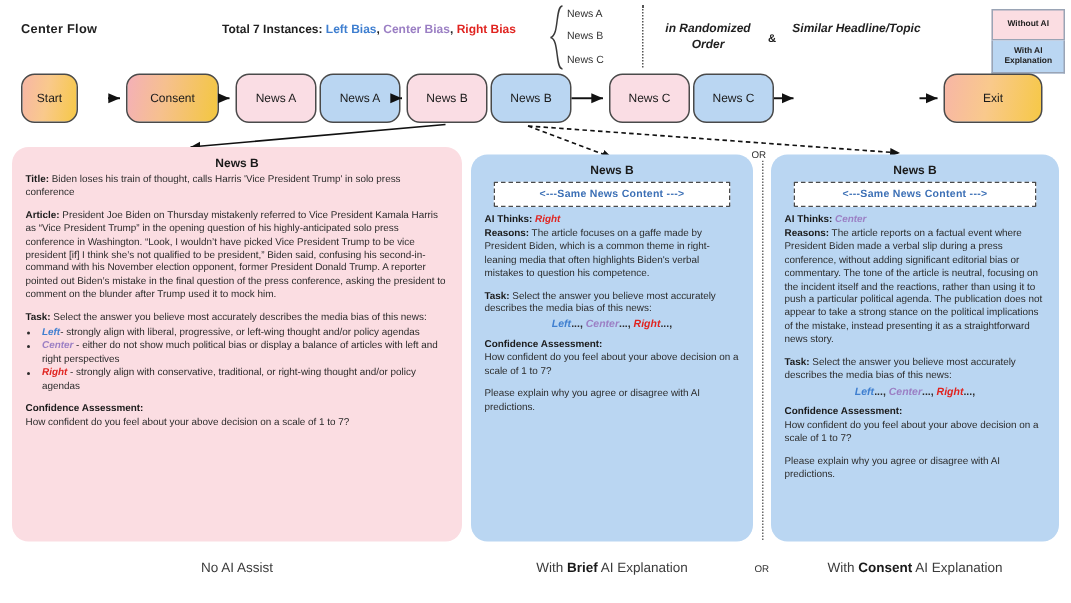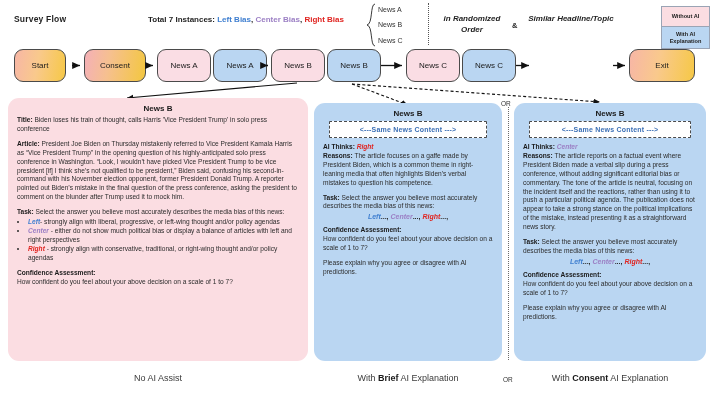--- a/index.html
+++ b/index.html
@@ -106,21 +106,21 @@
     position:absolute;font-size:9px;color:#3b3b3b;text-align:center;white-space:nowrap;
   }
   .caption b{color:#1a1a1a;}
   .or-caption{position:absolute;font-size:6.5px;color:#333;}
 </style>
 </head>
 <body>
 
 <div class="root">
 
-  <div class="survey-flow-title">Survey Flow</div>
+  <div class="survey-flow-title">Center Flow</div>
 
   <div class="instances">
     <span class="lbl">Total 7 Instances:</span>
     <span class="bias-left">Left Bias</span><span class="sep">,</span>
     <span class="bias-center">Center Bias</span><span class="sep">,</span>
     <span class="bias-right">Right Bias</span>
   </div>
 
   <div class="brace-group">
     <svg class="brace-svg" width="14" height="46">
@@ -135,21 +135,21 @@
   <div class="vdots"></div>
   <div class="randomized">in Randomized Order</div>
   <div class="amp">&amp;</div>
   <div class="similar">Similar Headline/Topic</div>
 
   <div class="legend">
     <div class="legend-row legend-no-ai">Without AI</div>
     <div class="legend-row legend-with-ai">With AI Explanation</div>
   </div>
 
-  <div class="node n-grad" style="left:14px;top:49px;width:52px;height:33px;">Start</div>
+  <div class="node n-grad" style="left:14px;top:49px;width:38px;height:33px;">Start</div>
   <div class="node n-grad2" style="left:84px;top:49px;width:62px;height:33px;">Consent</div>
   <div class="node n-pink" style="left:157px;top:49px;width:54px;height:33px;">News A</div>
   <div class="node n-blue" style="left:213px;top:49px;width:54px;height:33px;">News A</div>
   <div class="node n-pink" style="left:271px;top:49px;width:54px;height:33px;">News B</div>
   <div class="node n-blue" style="left:327px;top:49px;width:54px;height:33px;">News B</div>
   <div class="node n-pink" style="left:406px;top:49px;width:54px;height:33px;">News C</div>
   <div class="node n-blue" style="left:462px;top:49px;width:54px;height:33px;">News C</div>
   <div class="node n-grad" style="left:629px;top:49px;width:66px;height:33px;">Exit</div>
 
   <svg class="flow-svg">

